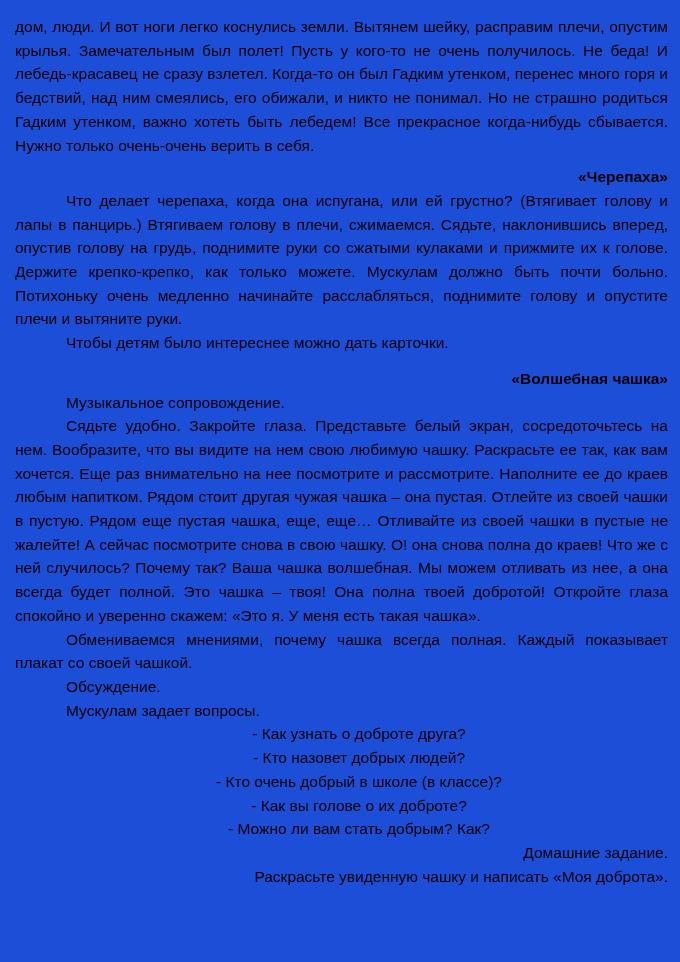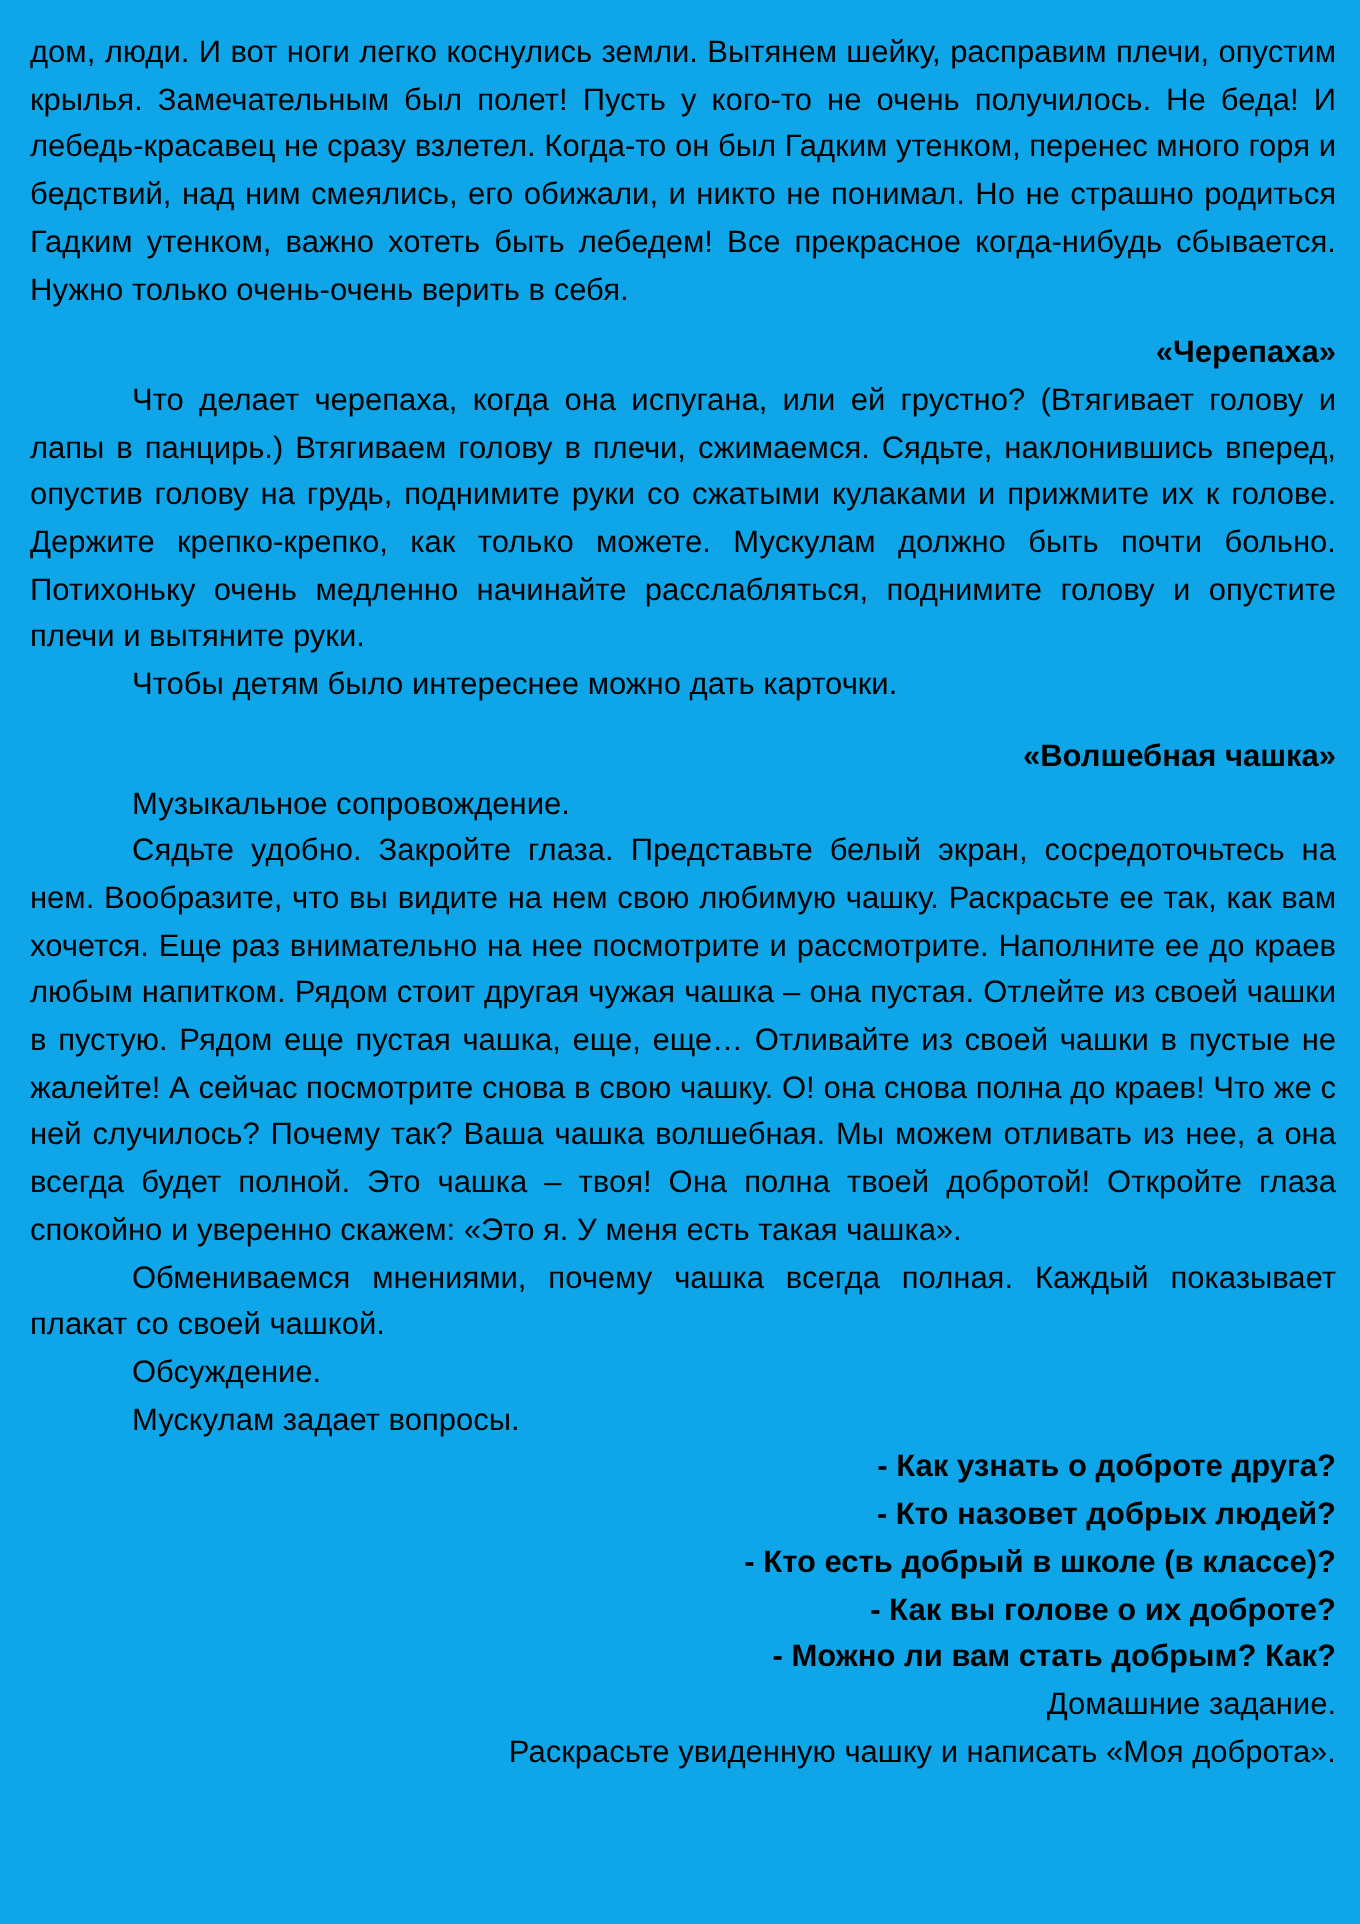--- a/index.html
+++ b/index.html
@@ -10,21 +10,21 @@
   body {
     width: 680px;
     height: 962px;
     overflow: hidden;
   }
   .page {
     box-sizing: border-box;
     width: 680px;
     height: 962px;
     padding: 15px 12px 0 15px;
-    background: #0ea5e9;
+    background: #1d4ed8;
     color: #000000;
     font-family: "Liberation Sans", "DejaVu Sans", sans-serif;
     font-size: 15.5px;
     line-height: 23.7px;
   }
   .page p {
     margin: 0;
     padding: 0;
   }
   
@@ -40,23 +40,22 @@
   
   .heading {
     font-weight: bold;
     text-align: right;
     text-indent: 48px;
   }
   .heading.h-turtle { margin-top: 8px; }
   .heading.h-cup    { margin-top: 12px; }
   
   .q {
-    text-align: right;
+    text-align: center;
     text-indent: 35px;
-    font-weight: bold;
   }
   
   .flush {
     text-align: right;
     text-indent: 30px;
   }
 </style>
 </head>
 <body>
 
@@ -66,18 +65,18 @@
   <p class="para">Что делает черепаха, когда она испугана, или ей грустно? (Втягивает голову и лапы в панцирь.) Втягиваем голову в плечи, сжимаемся. Сядьте, наклонившись вперед, опустив голову на грудь, поднимите руки со сжатыми кулаками и прижмите их к голове. Держите крепко-крепко, как только можете. Мускулам должно быть почти больно. Потихоньку очень медленно начинайте расслабляться, поднимите голову и опустите плечи и вытяните руки.</p>
   <p class="para">Чтобы детям было интереснее можно дать карточки.</p>
   <p class="heading h-cup">«Волшебная чашка»</p>
   <p class="para">Музыкальное сопровождение.</p>
   <p class="para">Сядьте удобно. Закройте глаза. Представьте белый экран, сосредоточьтесь на нем. Вообразите, что вы видите на нем свою любимую чашку. Раскрасьте ее так, как вам хочется. Еще раз внимательно на нее посмотрите и рассмотрите. Наполните ее до краев любым напитком. Рядом стоит другая чужая чашка – она пустая. Отлейте из своей чашки в пустую. Рядом еще пустая чашка, еще, еще… Отливайте из своей чашки в пустые не жалейте! А сейчас посмотрите снова в свою чашку. О! она снова полна до краев! Что же с ней случилось? Почему так? Ваша чашка волшебная. Мы можем отливать из нее, а она всегда будет полной. Это чашка – твоя! Она полна твоей добротой! Откройте глаза спокойно и уверенно скажем: «Это я. У меня есть такая чашка».</p>
   <p class="para">Обмениваемся мнениями, почему чашка всегда полная. Каждый показывает плакат со своей чашкой.</p>
   <p class="para">Обсуждение.</p>
   <p class="para">Мускулам задает вопросы.</p>
   <p class="q">- Как узнать о доброте друга?</p>
   <p class="q">- Кто назовет добрых людей?</p>
-  <p class="q">- Кто есть добрый в школе (в классе)?</p>
+  <p class="q">- Кто очень добрый в школе (в классе)?</p>
   <p class="q">- Как вы голове о их доброте?</p>
   <p class="q">- Можно ли вам стать добрым? Как?</p>
   <p class="flush">Домашние задание.</p>
   <p class="flush">Раскрасьте увиденную чашку и написать «Моя доброта».</p>
 </div>
 
 </body></html>

